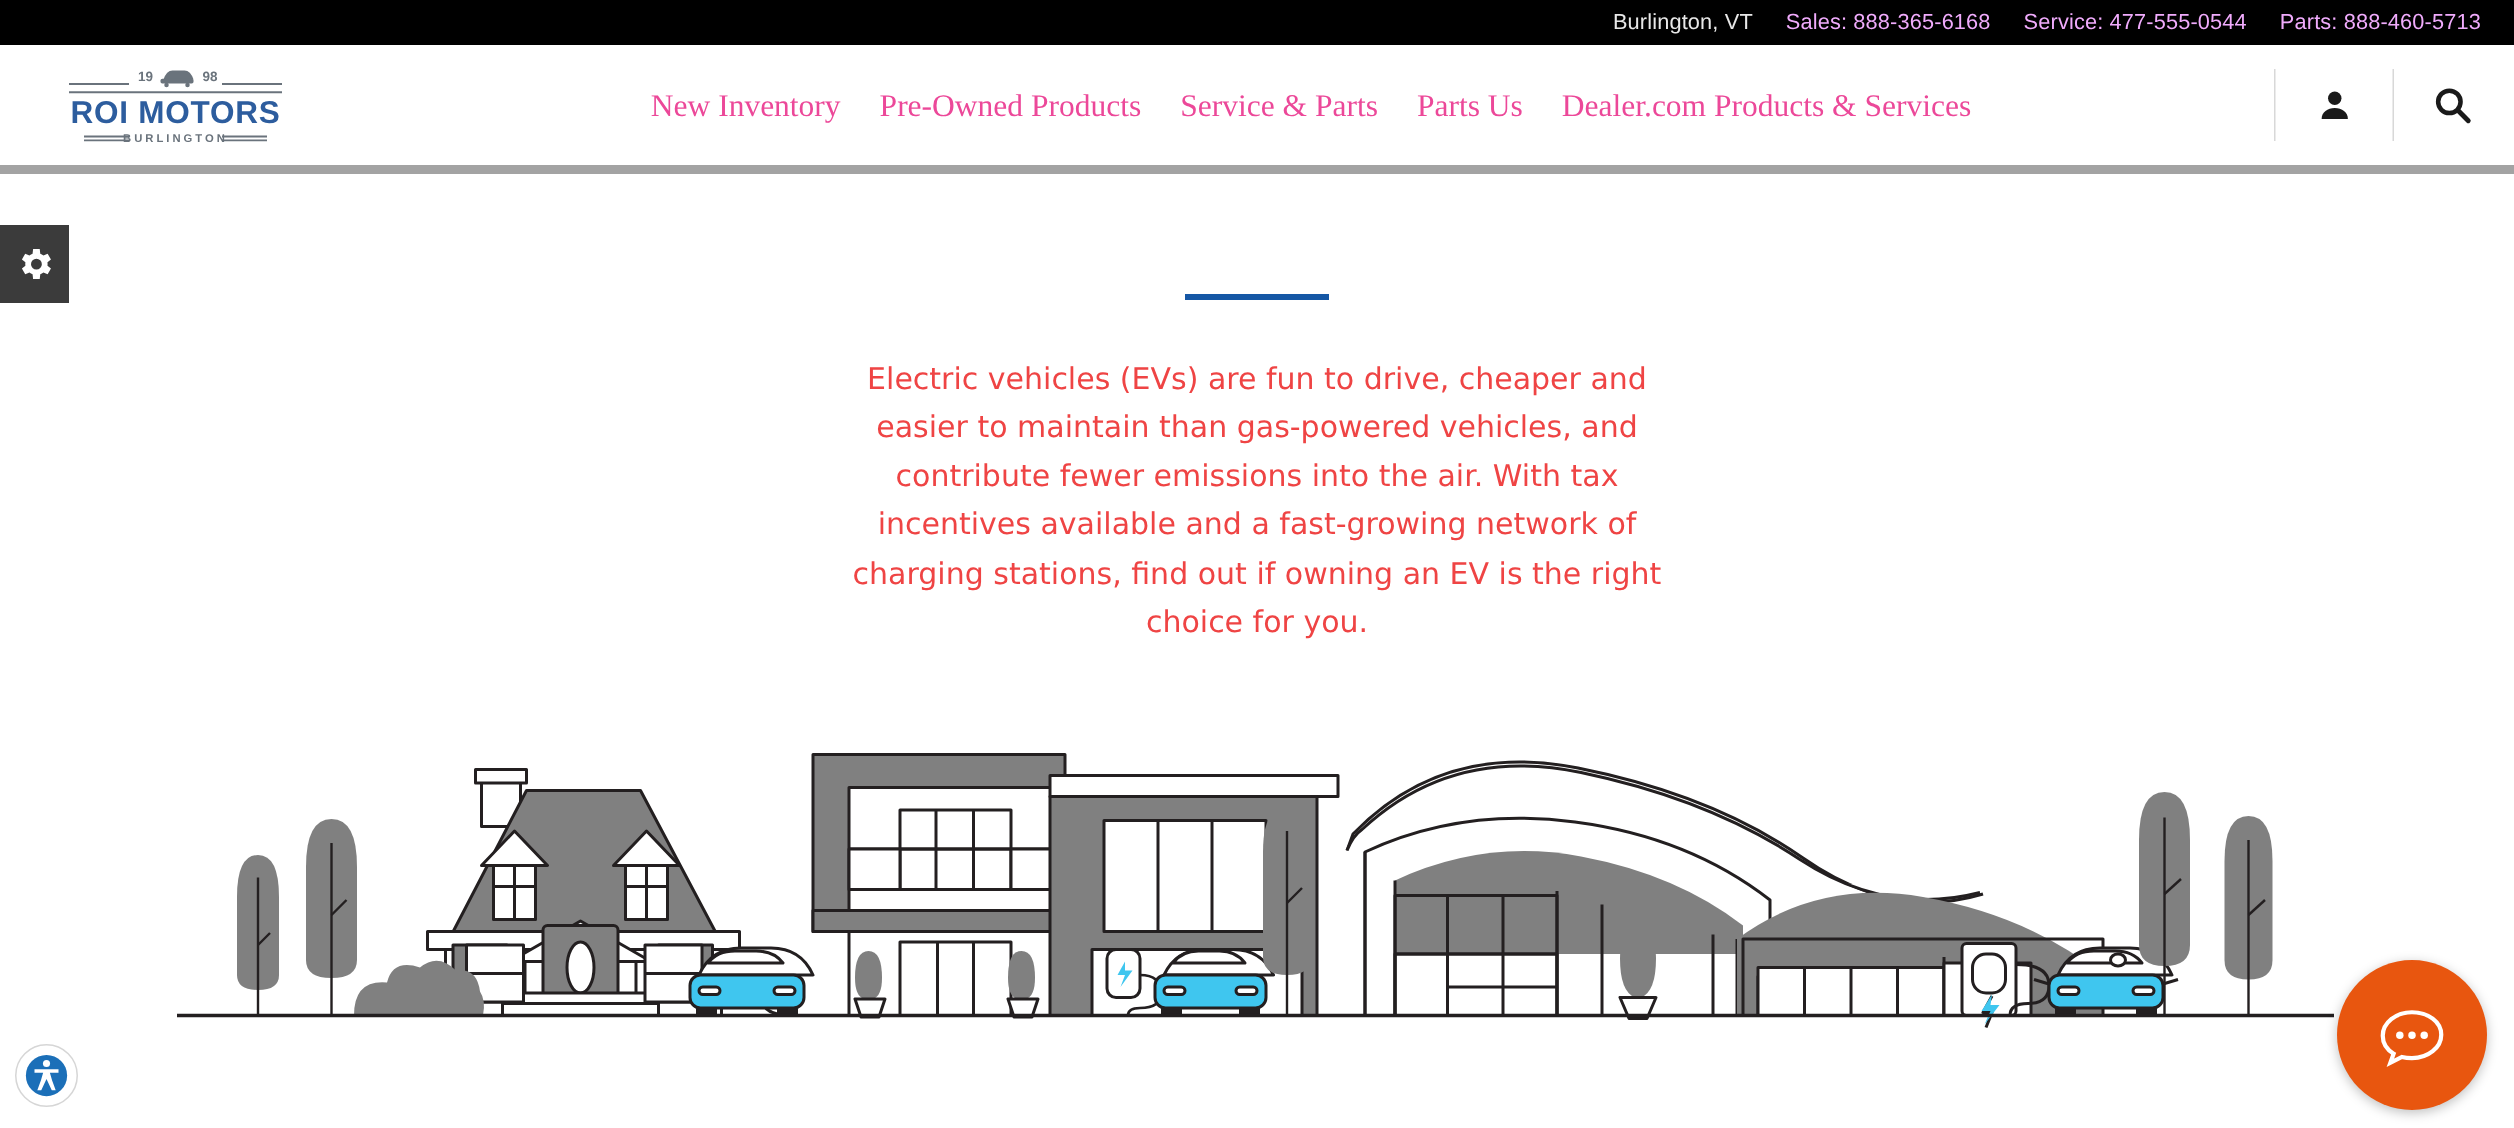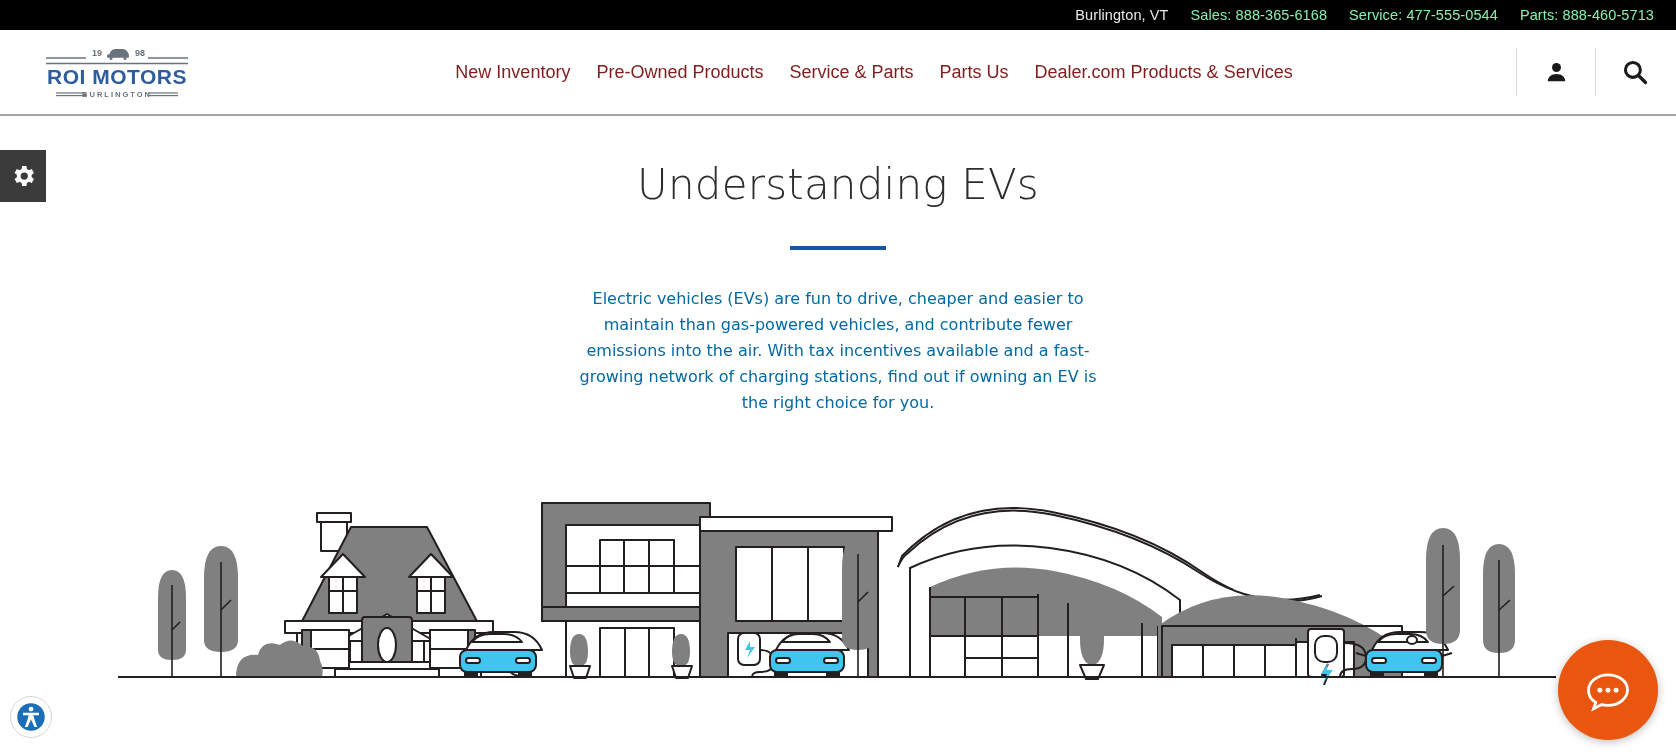--- a/index.html
+++ b/index.html
@@ -12,38 +12,38 @@
   .page { position: relative; width: 1676px; height: 752px; background:#fff; }
 
   
   .topbar {
     height: 30px; background:#000; color:#e8e8e8;
     display:flex; align-items:center; justify-content:flex-end;
     padding-right: 22px; font-size: 14.5px; letter-spacing:.1px;
   }
   .topbar .tb-item { margin-left: 22px; white-space:nowrap; }
   .topbar .tb-item.first { margin-left:0; }
-  .topbar a { color:#86efac; text-decoration:none; }
+  .topbar a { color:#f0abfc; text-decoration:none; }
 
   
   .header {
-    height: 86px; background:#fff; border-bottom:2px solid #a3a3a3;
+    height: 86px; background:#fff; border-bottom:6px solid #a3a3a3;
     display:flex; align-items:center; position:relative;
   }
   .logo { margin-left: 42px; width: 150px; height:58px; display:block; }
 
   .nav {
     position:absolute; left:0; right:0; top:0; bottom:0;
     display:flex; align-items:center; justify-content:center;
     pointer-events:none;
   }
   .nav-inner { display:flex; align-items:center; gap:26px; pointer-events:auto; transform: translateX(36px);}
   .nav-link {
-    font-size: 18px; color:#7f1d1d; text-decoration:none; white-space:nowrap;
-    font-family:Liberation Sans, sans-serif;
+    font-size: 21px; color:#ec4899; text-decoration:none; white-space:nowrap;
+    font-family:Liberation Serif, serif;
   }
 
   .header-icons {
     position:absolute; right: 24px; top:0; bottom:0;
     display:flex; align-items:center; gap:0;
   }
   .vdiv { width:1px; height:48px; background:#d8d8d8; margin:0 22px; }
   .icon-btn { width:34px; height:34px; display:flex; align-items:center; justify-content:center; cursor:pointer; }
 
   
@@ -55,22 +55,22 @@
 
   
   .main { padding-top: 44px; text-align:center; }
   .page-title {
     font-size: 42px; font-weight:300; color:#2d2d2d; letter-spacing:.2px;
     font-family:"DejaVu Sans","Liberation Sans",sans-serif;
     line-height: 1.2;
   }
   .title-rule { width: 96px; height:4px; background:#1557a5; margin: 36px auto 0; }
   .lede {
-    width: 540px; margin: 36px auto 0; font-size: 16px; line-height: 1.62;
-    color:#0369a1; font-family:"DejaVu Sans","Liberation Sans",sans-serif;
+    width: 540px; margin: 36px auto 0; font-size: 20px; line-height: 1.62;
+    color:#ef4444; font-family:"DejaVu Sans","Liberation Sans",sans-serif;
   }
 
   
   .illus { position:absolute; left:0; right:0; top:490px; height: 210px; }
   .illus svg { display:block; width:1676px; height:210px; }
 
   
   .chat-bubble {
     position:absolute; right: 18px; bottom: 12px; width: 100px; height:100px;
     border-radius:50%; background:#e8560f;
@@ -154,21 +154,20 @@
     </div>
   </div>
 
   <div class="gear-tab">
     <svg width="28" height="28" viewBox="0 0 24 24">
       <path fill="#ffffff" d="M19.4 13a7.6 7.6 0 0 0 0-2l2-1.6-1.9-3.3-2.4 1a7.6 7.6 0 0 0-1.8-1L15 3.4h-3.8l-.3 2.7c-.6.2-1.2.6-1.8 1l-2.4-1-1.9 3.3L6.8 11a7.6 7.6 0 0 0 0 2l-2 1.6 1.9 3.3 2.4-1c.6.4 1.2.8 1.8 1l.3 2.7H15l.3-2.7c.6-.2 1.2-.6 1.8-1l2.4 1 1.9-3.3zM13.1 15.2a3.1 3.1 0 1 1 0-6.2 3.1 3.1 0 0 1 0 6.2z"></path>
     </svg>
   </div>
 
   <div class="main">
-    <h1 class="page-title">Understanding EVs</h1>
     <div class="title-rule"></div>
     <p class="lede">Electric vehicles (EVs) are fun to drive, cheaper and easier to maintain than gas-powered vehicles, and contribute fewer emissions into the air. With tax incentives available and a fast-growing network of charging stations, find out if owning an EV is the right choice for you.</p>
   </div>
 
   <div class="illus">
     <svg viewBox="0 0 1676 210" preserveAspectRatio="none">
       <g fill="none" stroke="#231f20" stroke-width="2" stroke-linejoin="round">
 
         <g>
           <path d="M158 160 V108 q0-28 14-28 q14 0 14 28 V160 q0 10 -14 10 q-14 0 -14 -10z" fill="#808080" stroke="none"></path>

